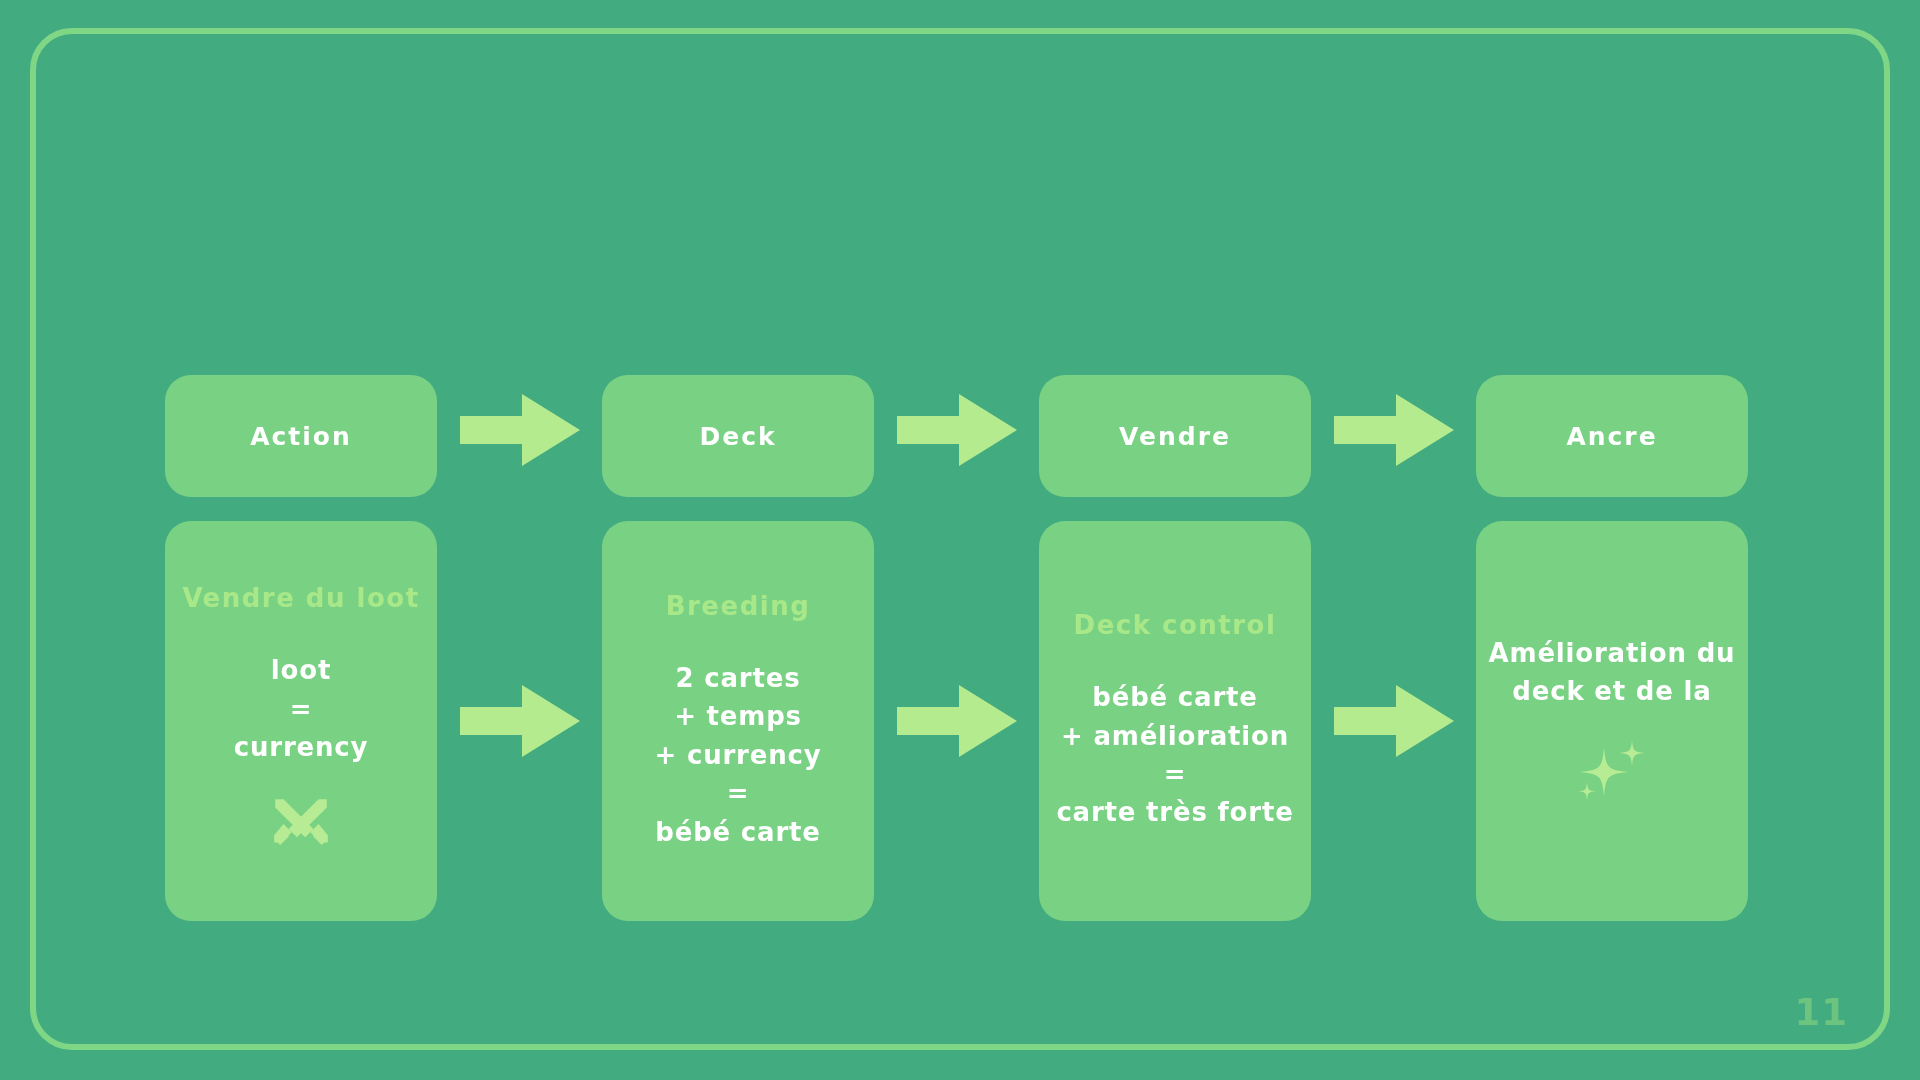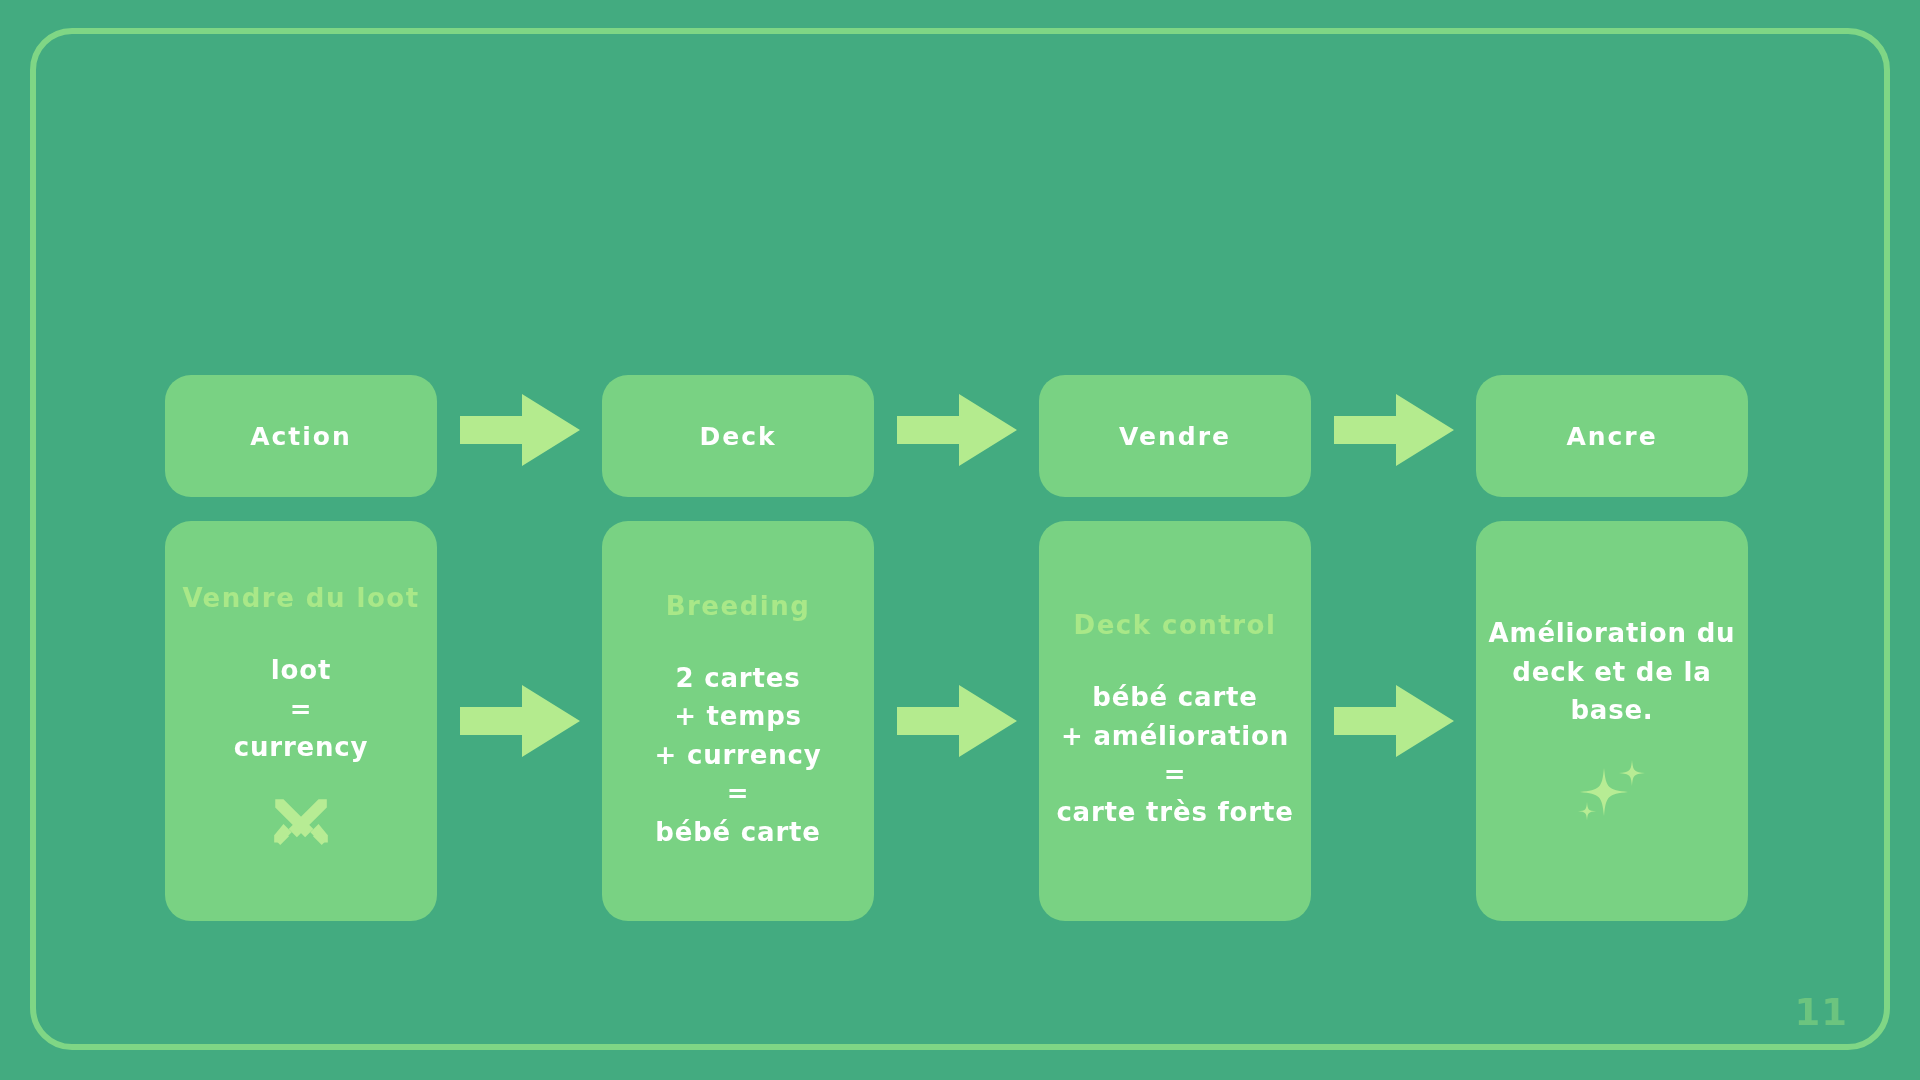--- a/index.html
+++ b/index.html
@@ -239,21 +239,20 @@
     </div>
 
     <div class="col col-3">
       <div class="head-box">
         <span class="head-label">Ancre</span>
       </div>
       <div class="body-box v-center">
         <div class="body-lines">
           <span class="ln">Amélioration du</span>
           <span class="ln">deck et de la</span>
-          <span class="ln">base.</span>
         </div>
         <div class="body-icon">
           <svg class="icon-svg" width="76" height="72" viewBox="0 0 76 72" aria-hidden="true">
             <g fill="#b7ec94">
               <path d="M30 12 C32 32 34 34 54 36 C34 38 32 40 30 60 C28 40 26 38 6 36 C26 34 28 32 30 12 Z"></path>
               <path d="M58 4 C59 15 60 16 71 17 C60 18 59 19 58 30 C57 19 56 18 45 17 C56 16 57 15 58 4 Z"></path>
               <path d="M13 46 C13.7 54 14.3 54.6 22 55.3 C14.3 56 13.7 56.6 13 64.5 C12.3 56.6 11.7 56 4 55.3 C11.7 54.6 12.3 54 13 46 Z"></path>
             </g>
           </svg>
         </div>

